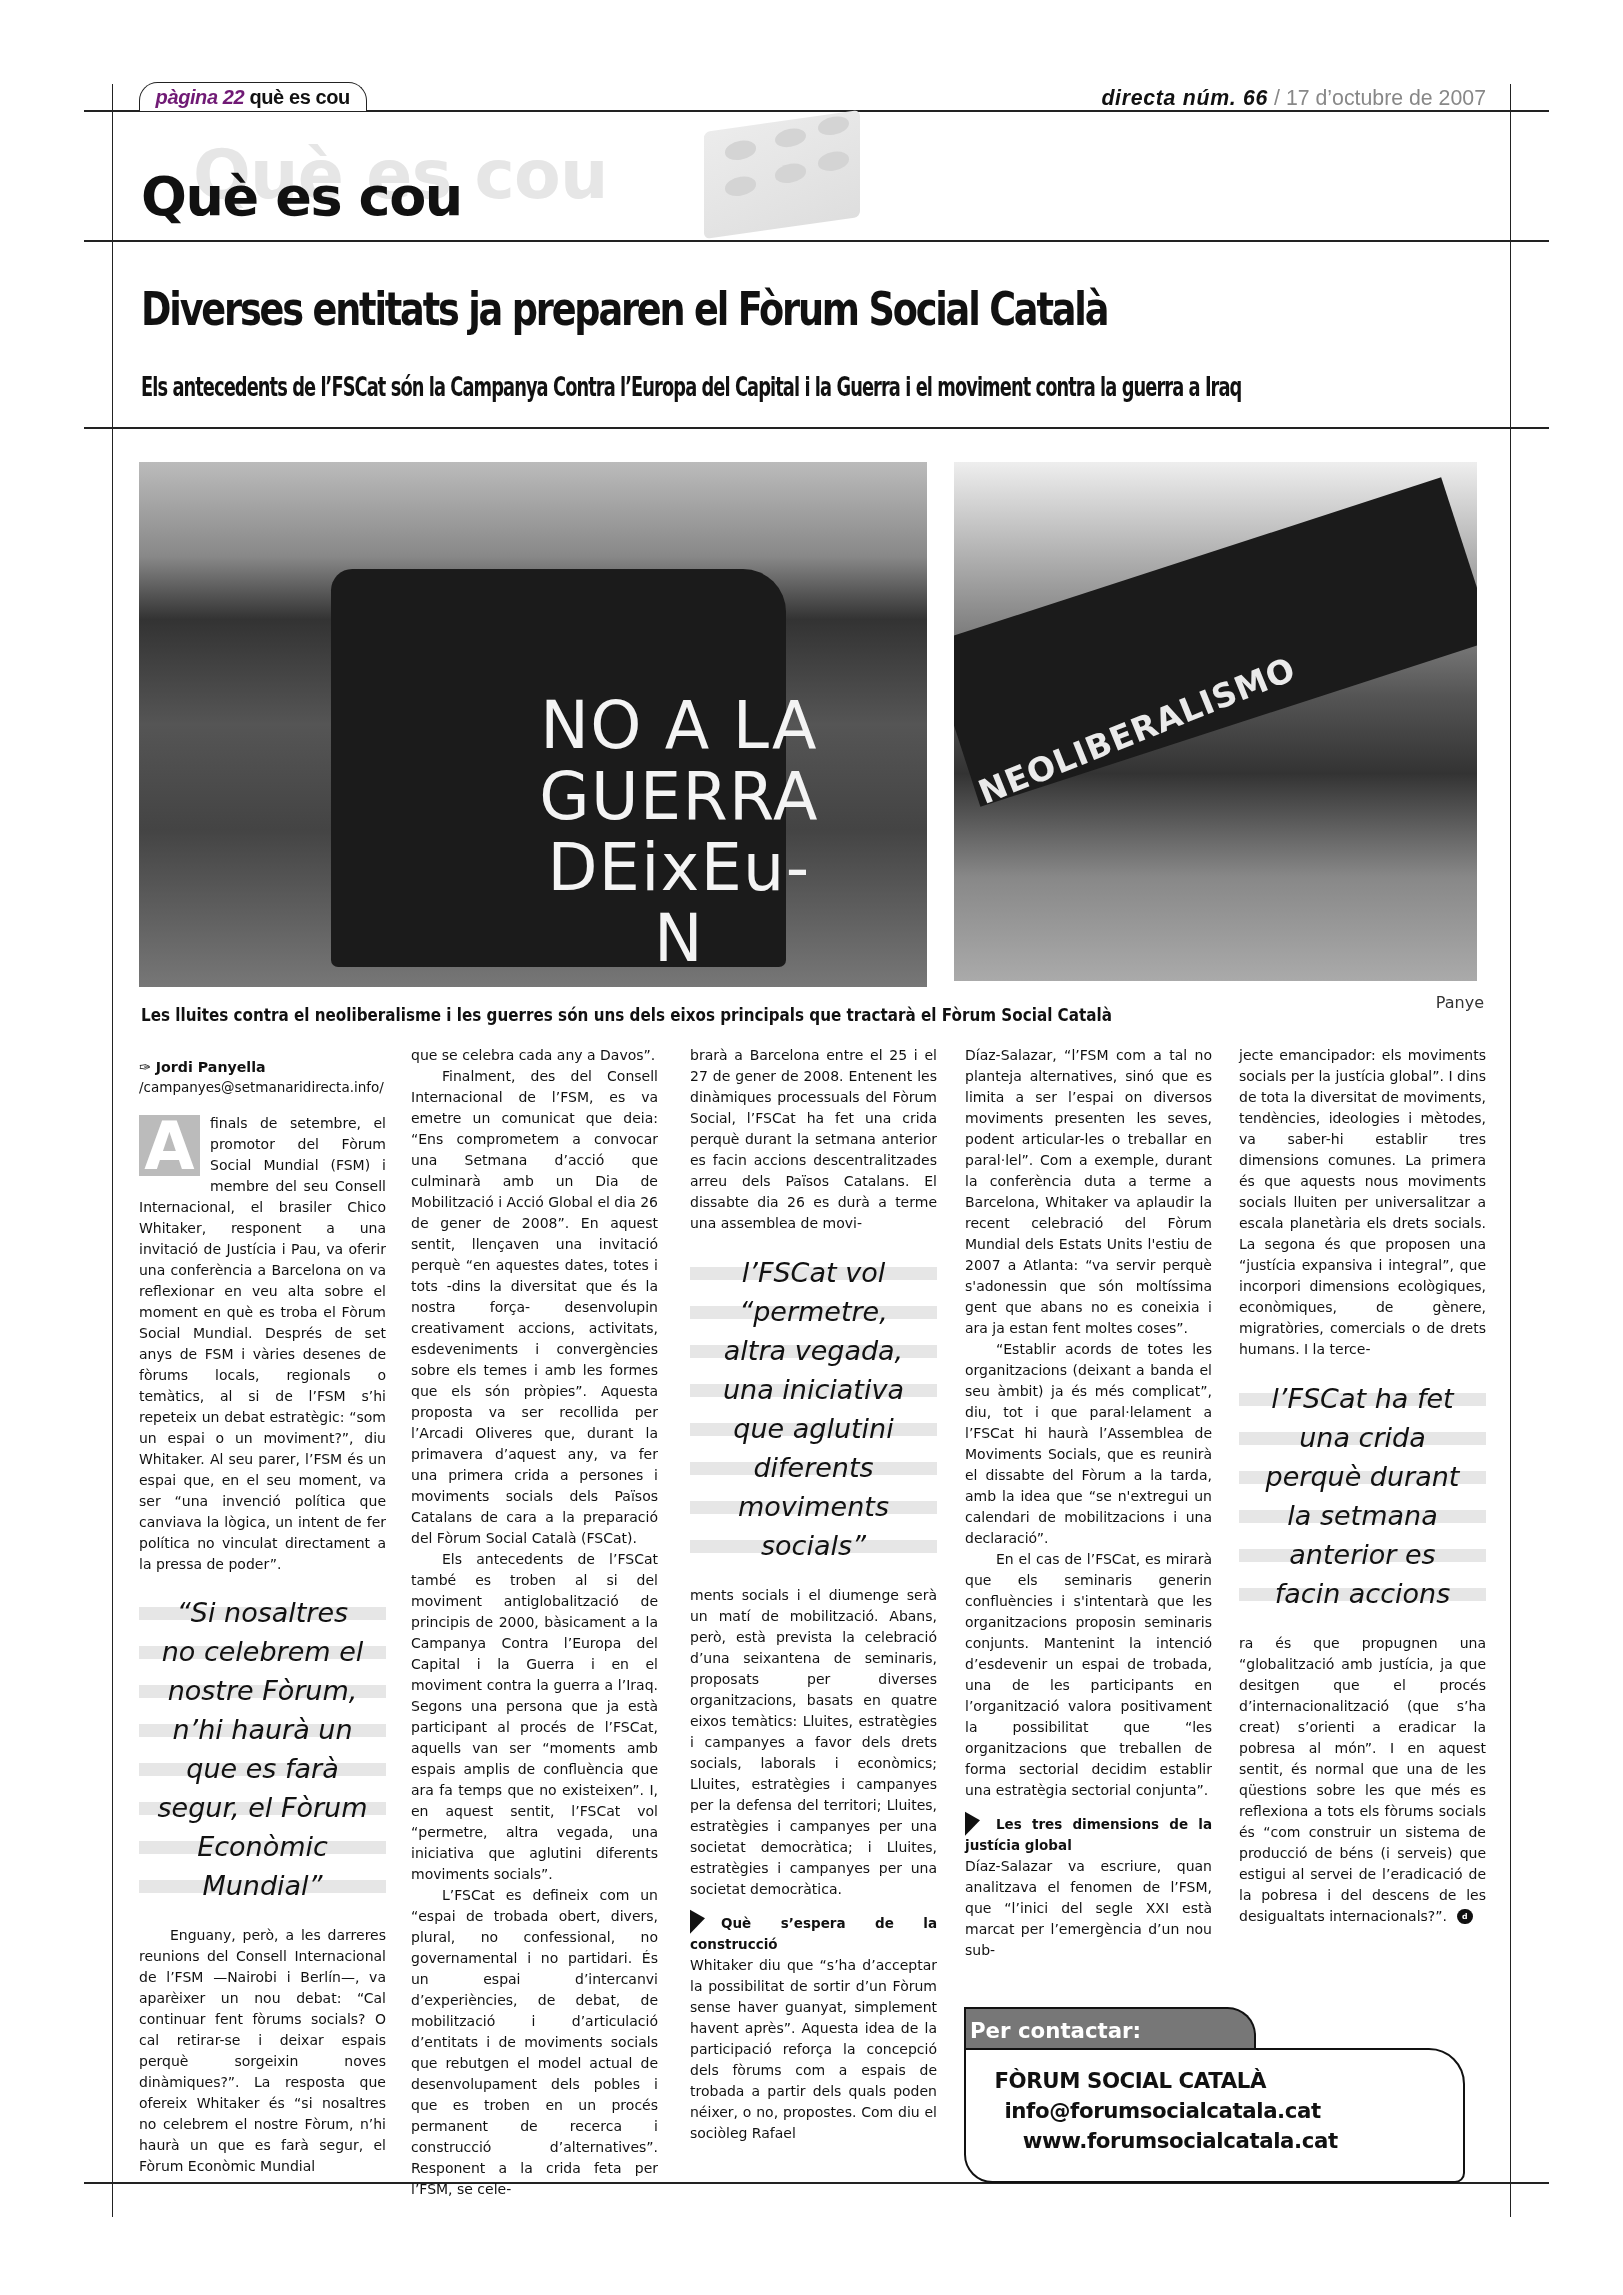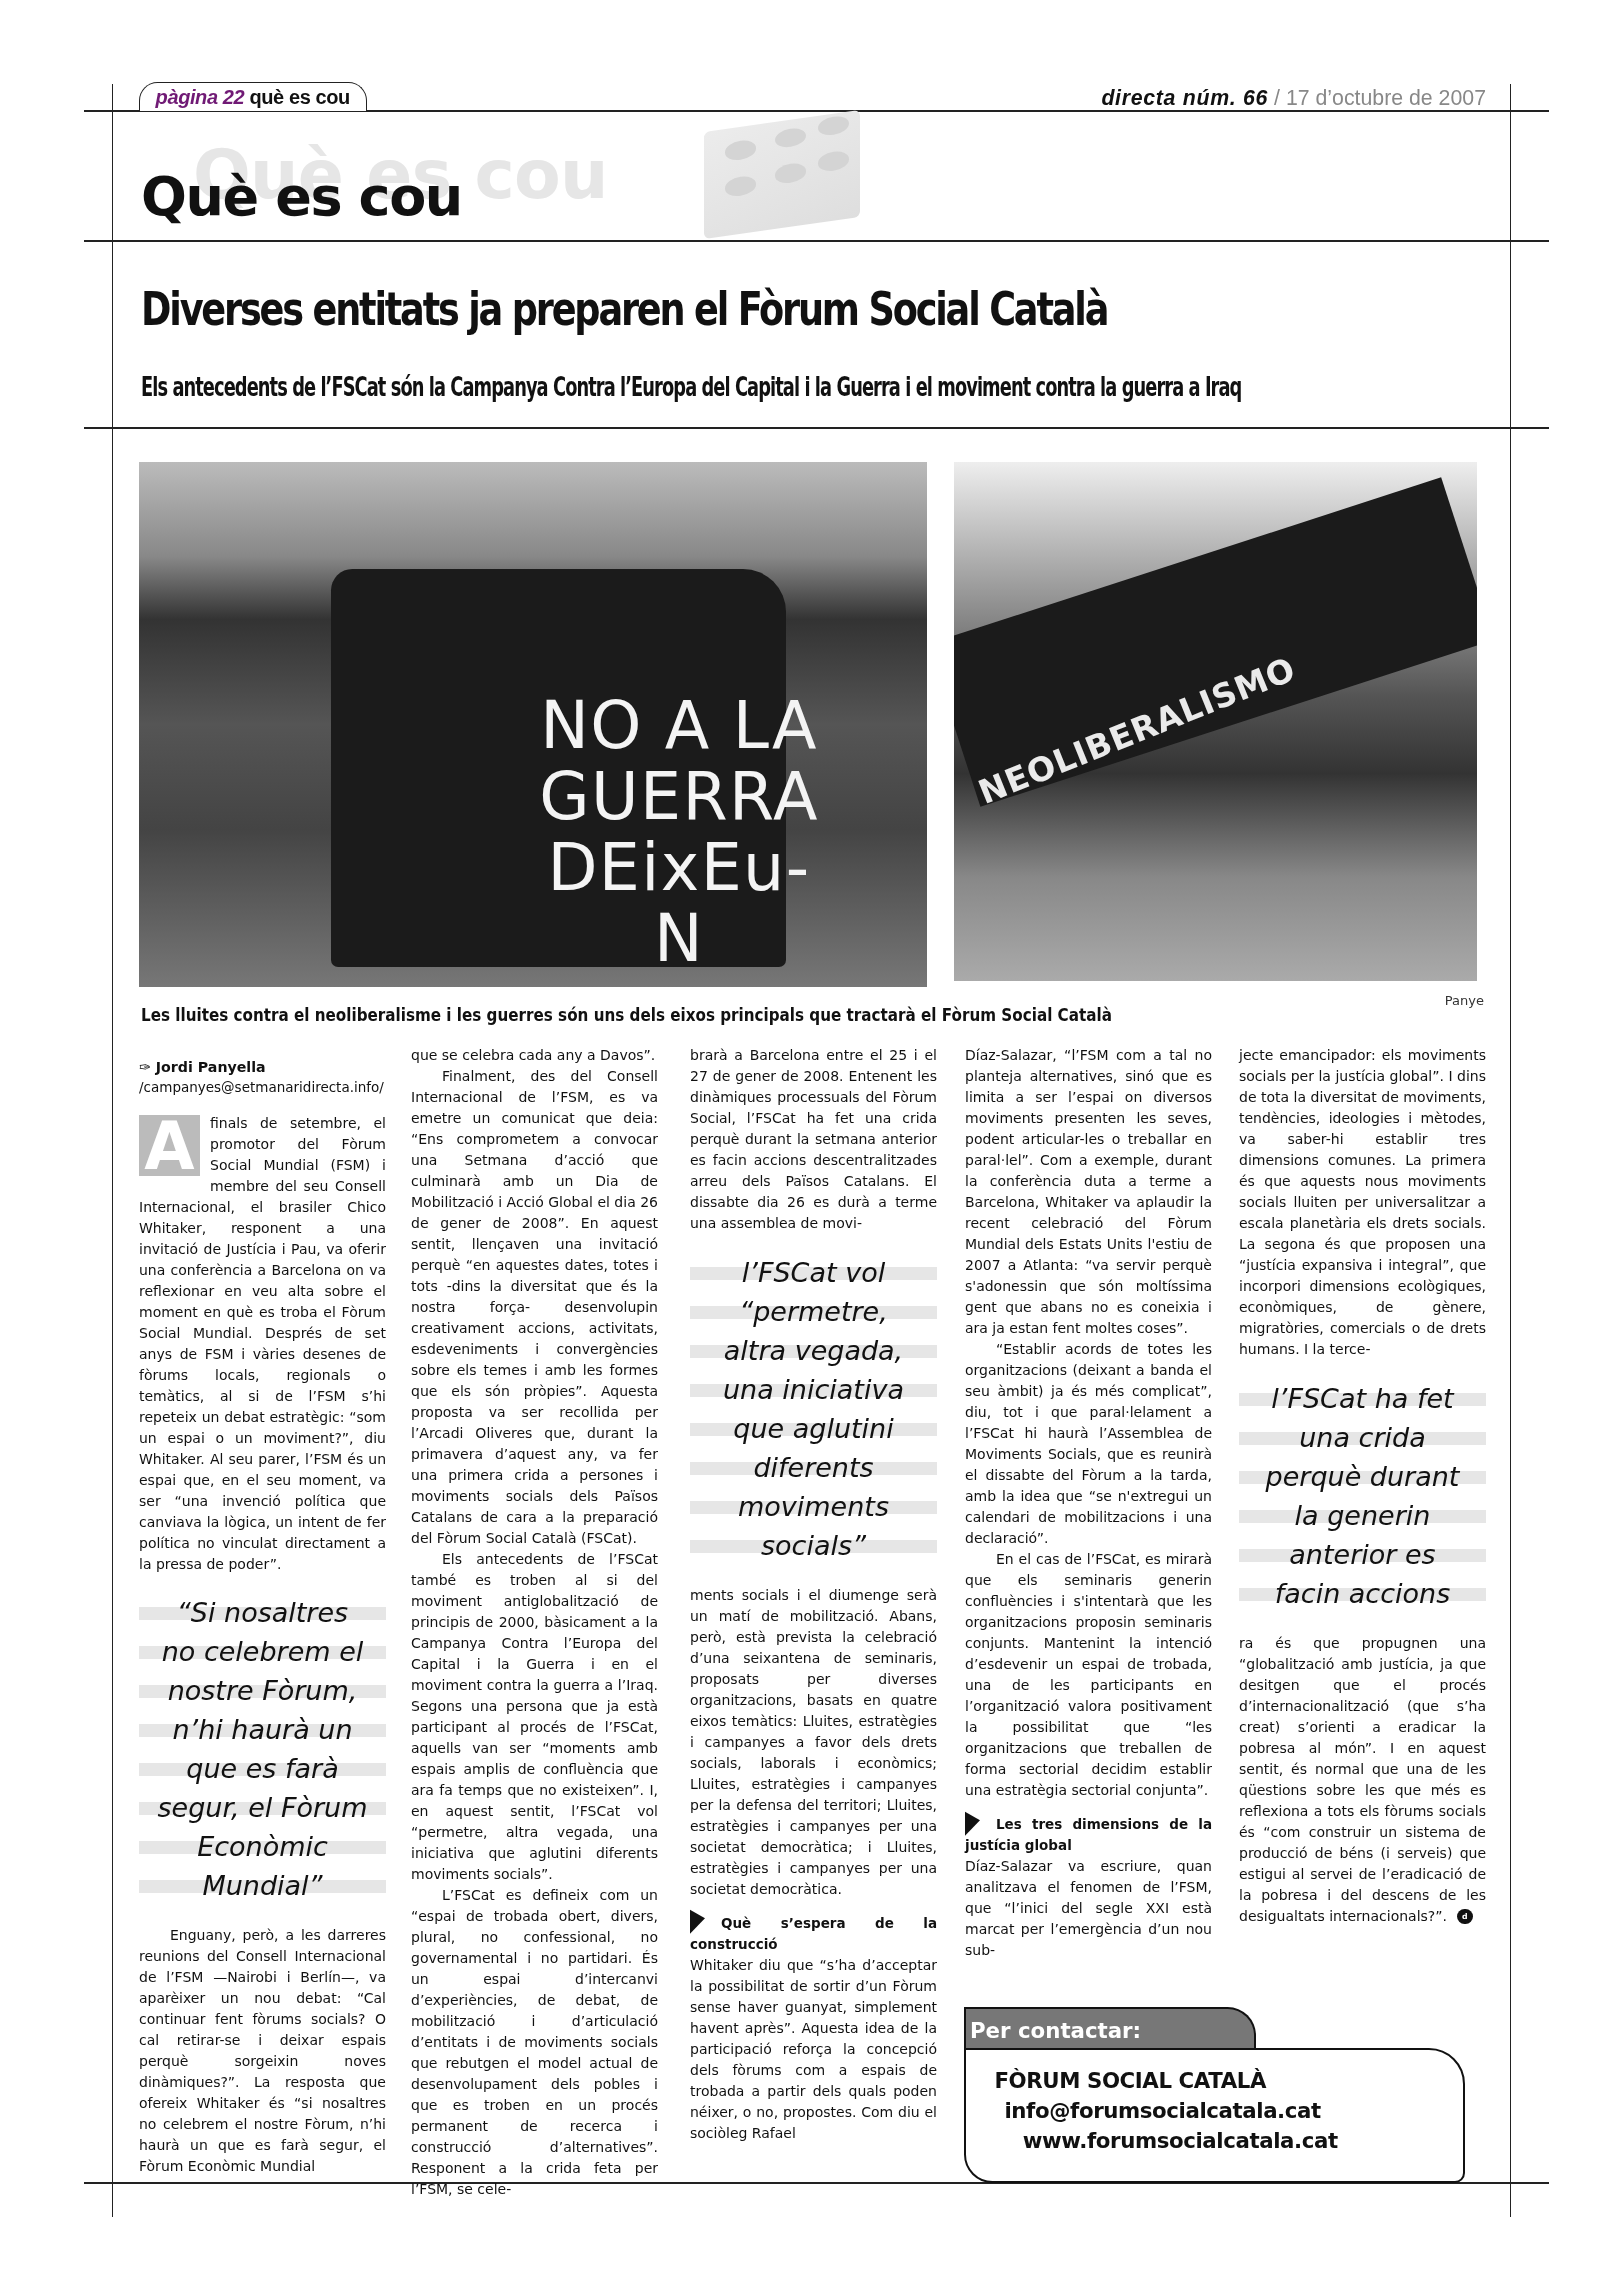--- a/index.html
+++ b/index.html
@@ -21,21 +21,21 @@
   .subhead { position: absolute; left: 141px; top: 371px; font-family: "DejaVu Sans", sans-serif; font-weight: bold; font-size: 27px; letter-spacing: -1.4px; transform: scaleX(0.66); transform-origin: left; white-space: nowrap; }
   
   .photo { position: absolute; overflow: hidden; background: #444; }
   .photo1 { left: 139px; top: 462px; width: 788px; height: 525px; background: linear-gradient(180deg, #bbb 0%, #888 18%, #333 30%, #555 50%, #444 70%, #777 100%); }
   .photo2 { left: 954px; top: 462px; width: 523px; height: 519px; background: linear-gradient(180deg, #eee 0%, #ccc 10%, #999 25%, #555 45%, #333 60%, #888 80%, #aaa 100%); }
   .banner { position: absolute; left: 192px; top: 107px; width: 455px; height: 398px; background: #1b1b1b; border-radius: 21.3px 43px 7.1px 7.1px; }
   .banner-text { position: absolute; left: 213px; top: 43px; color: #f4f4f4; font-family: "DejaVu Sans", sans-serif; font-size: 65px; line-height: 71px; text-align: center; width: 284px; letter-spacing: 1.4px; }
   .mural-band { position: absolute; left: 0; top: 178px; width: 540px; height: 171px; background: #1b1b1b; transform: rotate(-18deg); transform-origin: left; }
   .mural-text { position: absolute; left: 14.2px; top: 249px; color: #eaeaea; font-family: "DejaVu Sans", sans-serif; font-weight: bold; font-size: 33px; transform: rotate(-22deg); letter-spacing: 0.7px; }
   .caption { position: absolute; left: 141px; top: 1004px; font-family: "DejaVu Sans", sans-serif; font-weight: bold; font-size: 18.5px; transform: scaleX(0.82); transform-origin: left; white-space: nowrap; }
-  .credit { position: absolute; right: 139px; top: 993px; font-family: "DejaVu Sans", sans-serif; font-size: 13px; color: #333; }
+  .credit { position: absolute; right: 139px; top: 993px; font-family: "DejaVu Sans", sans-serif; font-size: 16px; color: #333; }
   
   .col { position: absolute; width: 247px; font-family: "DejaVu Sans", sans-serif; font-size: 14px; line-height: 21px; text-align: justify; hyphens: manual; }
   .col p { margin: 0; text-indent: 31px; }
   .col p.noindent { text-indent: 0; }
   .byline { font-weight: bold; font-size: 14.2px; line-height: 20px; margin-top: 12px; }
   .email { font-size: 13.5px; line-height: 20px; margin-bottom: 15.6px; }
   .dropcap { float: left; width: 61px; height: 61px; background: #bbb; color: #fff; font-weight: bold; font-size: 65px; line-height: 64px; text-align: center; margin: 2.8px 10px 1.4px 0; font-family: "DejaVu Sans", sans-serif; }
   .pull { margin: 18.5px 0 20px; text-align: center; font-family: "DejaVu Sans", sans-serif; font-style: italic; font-size: 27px; line-height: 39px; }
   .pull span { display: block; background: linear-gradient(180deg, transparent 36%, #e6e6e6 36%, #e6e6e6 70%, transparent 70%); }
   .subhd { font-weight: bold; font-size: 13.5px; margin-top: 13px; position: relative; text-indent: 31px; }
@@ -153,21 +153,21 @@
   </div>
   <p class="noindent">Díaz-Salazar va escriure, quan analitzava el fenomen de l’FSM, que “l’inici del segle XXI està marcat per l’emergència d’un nou sub-</p>
 </div>
 
 <div class="col" style="left:1239px; top:1045px;">
   <p class="noindent">jecte emancipador: els moviments socials per la justícia global”. I dins de tota la diversitat de moviments, tendències, ideologies i mètodes, va saber-hi establir tres dimensions comunes. La primera és que aquests nous moviments socials lluiten per universalitzar a escala planetària els drets socials. La segona és que proposen una “justícia expansiva i integral”, que incorpori dimensions ecològiques, econòmiques, de gènere, migratòries, comercials o de drets humans. I la terce-</p>
   <div class="pull">
     <span>l’FSCat ha fet</span>
       <span>una crida</span>
       <span>perquè durant</span>
-      <span>la generin</span>
+      <span>la setmana</span>
       <span>anterior es</span>
       <span>facin accions</span>
   </div>
   <p class="noindent"><span>ra és que propugnen una “globalització amb justícia, ja que desitgen que el procés d’internacionalització (que s’ha creat) s’orienti a eradicar la pobresa al món”. I en aquest sentit, és normal que una de les qüestions sobre les que més es reflexiona a tots els fòrums socials és “com construir un sistema de producció de béns (i serveis) que estigui al servei de l’eradicació de la pobresa i del descens de les desigualtats internacionals?”.</span><span class="endmark">d</span></p>
 </div>
 
 <div class="contact-tab">Per contactar:</div>
 <div class="contact-box">
   <div>FÒRUM SOCIAL CATALÀ</div>
   <div style="padding-left:10px">info@forumsocialcatala.cat</div>

